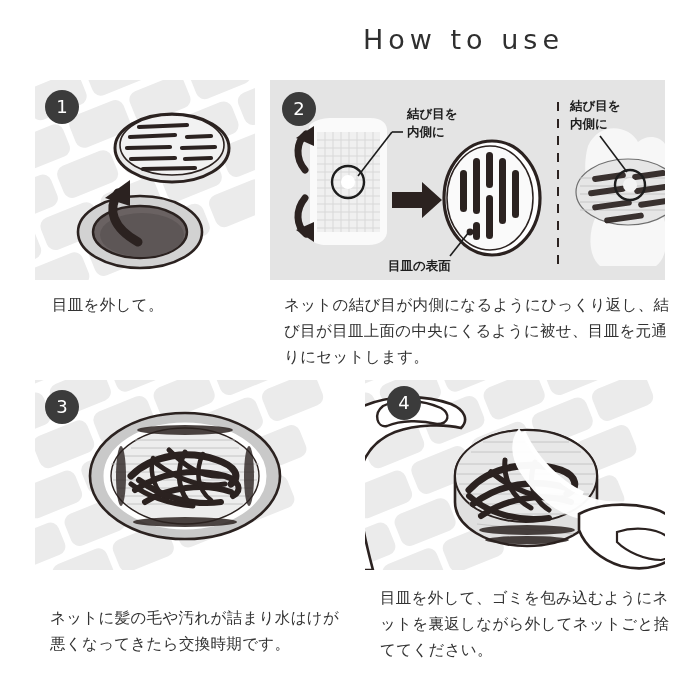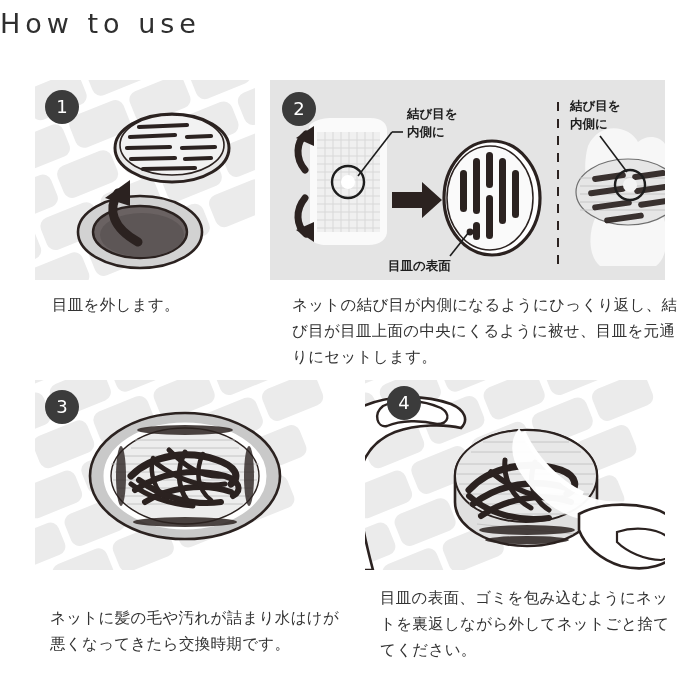--- a/index.html
+++ b/index.html
@@ -7,22 +7,22 @@
     width:700px;height:700px;
     background:#ffffff;
     font-family:"Liberation Sans","DejaVu Sans",sans-serif;
     overflow:hidden;
     position:relative;
   }
   .page{width:700px;height:700px;position:relative;box-sizing:border-box;}
 
   
   .title{
-    position:absolute;top:8px;left:0;width:564px;
-    text-align:left;
+    position:absolute;top:24px;left:0;width:564px;
+    text-align:right;
     font-size:27px;
     font-weight:400;
     letter-spacing:5px;
     color:#2f2f2f;
     font-family:"DejaVu Sans","Liberation Sans",sans-serif;
   }
 
   
   .grid{position:absolute;top:80px;left:0;width:700px;}
 
@@ -41,21 +41,21 @@
 
   .cap{
     position:absolute;
     font-size:15.5px;
     line-height:26px;
     color:#333333;
     font-family:"DejaVu Sans","Liberation Sans",sans-serif;
     letter-spacing:0.3px;
   }
   #cap1{left:52px;top:212px;width:215px;}
-  #cap2{left:292px;top:212px;width:390px;}
+  #cap2{left:284px;top:212px;width:390px;}
   #cap3{left:50px;top:525px;width:300px;}
   #cap4{left:380px;top:505px;width:300px;}
 
   .badge{
     position:absolute;
     width:34px;height:34px;border-radius:50%;
     background:#3b3b3b;
     color:#ffffff;
     font-size:18px;
     line-height:34px;
@@ -473,19 +473,19 @@
             <path d="M 214 134 C 232 124 260 122 286 128 C 310 134 320 150 314 168
                      C 306 186 280 192 256 186 C 236 180 220 166 214 150 Z" fill="#ffffff" stroke="#2b2220" stroke-width="2.6"></path>
             <path d="M 252 152 C 270 146 292 148 304 158 C 312 166 308 178 296 180
                      C 280 180 262 172 252 162 Z" fill="#ffffff" stroke="#2b2220" stroke-width="2.2"></path>
           </g>
         </g>
       </svg>
       <div class="badge" style="left:22px;top:6px;">4</div>
     </div>
 
-    <div class="cap" id="cap1">目皿を外します。</div>
+    <div class="cap" id="cap1">目皿を外して。</div>
     <div class="cap" id="cap2">ネットの結び目が内側になるようにひっくり返し、結び目が目皿上面の中央にくるように被せ、目皿を元通りにセットします。</div>
     <div class="cap" id="cap3">ネットに髪の毛や汚れが詰まり水はけが悪くなってきたら交換時期です。</div>
-    <div class="cap" id="cap4">目皿の表面、ゴミを包み込むようにネットを裏返しながら外してネットごと捨ててください。</div>
+    <div class="cap" id="cap4">目皿を外して、ゴミを包み込むようにネットを裏返しながら外してネットごと捨ててください。</div>
 
   </div>
 </div>
 
 </body></html>

